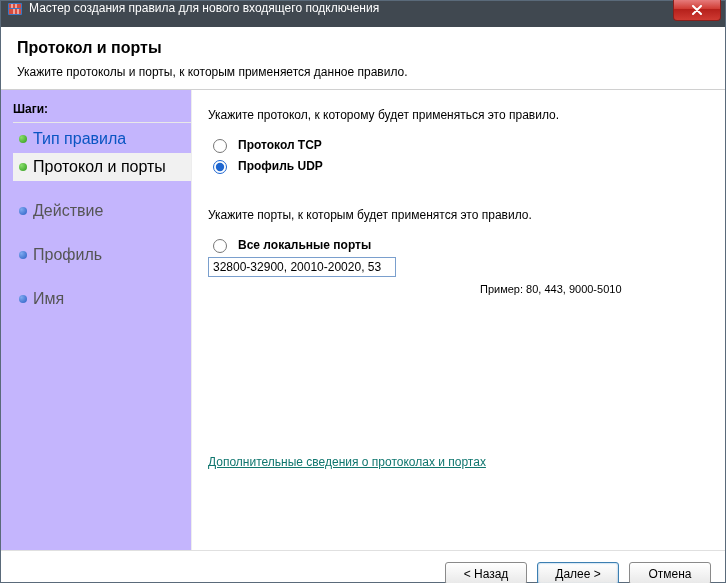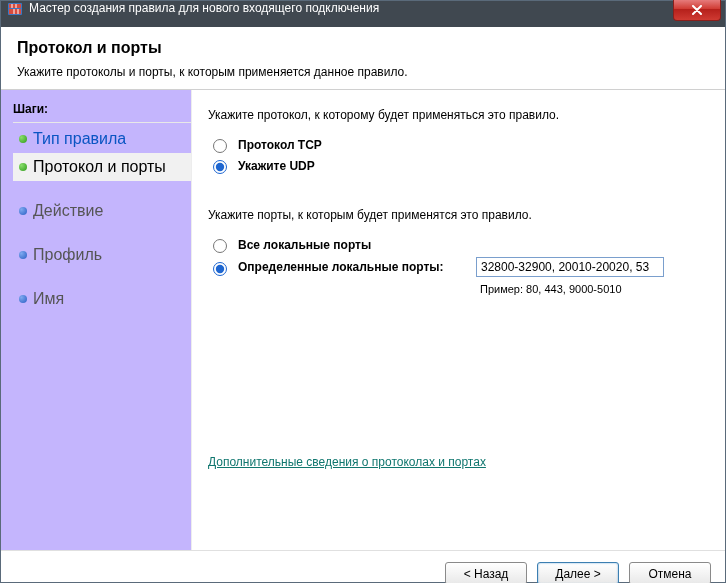--- a/index.html
+++ b/index.html
@@ -272,37 +272,33 @@
     <div class="content">
 
       <div class="prompt-line">Укажите протокол, к которому будет применяться это правило.</div>
 
       <label class="radio-row">
         <input type="radio" name="proto" style="">
         <span class="radio-label">Протокол TCP</span>
       </label>
       <label class="radio-row">
         <input type="radio" name="proto" checked="" style="">
-        <span class="radio-label">Укажите UDP</span>
+        <span class="radio-label">Профиль UDP</span>
       </label>
 
       <div class="section-gap"></div>
 
       <div class="prompt-line">Укажите порты, к которым будет применятся это правило.</div>
 
       <label class="radio-row">
         <input type="radio" name="ports" style="">
         <span class="radio-label">Все локальные порты</span>
       </label>
 
       <div class="ports-row">
-        <label class="radio-row" style="margin-bottom:0; min-width:256px;">
-          <input type="radio" name="ports" checked="" style="">
-          <span class="radio-label">Определенные локальные порты:</span>
-        </label>
         <input class="ports-input" type="text" value="32800-32900, 20010-20020, 53" style="">
       </div>
       <div class="example-line">Пример: 80, 443, 9000-5010</div>
 
       <a class="help-link">Дополнительные сведения о протоколах и портах</a>
     </div>
   </div>
 
   <div class="footer">
     <button class="btn">&lt; Назад</button>

